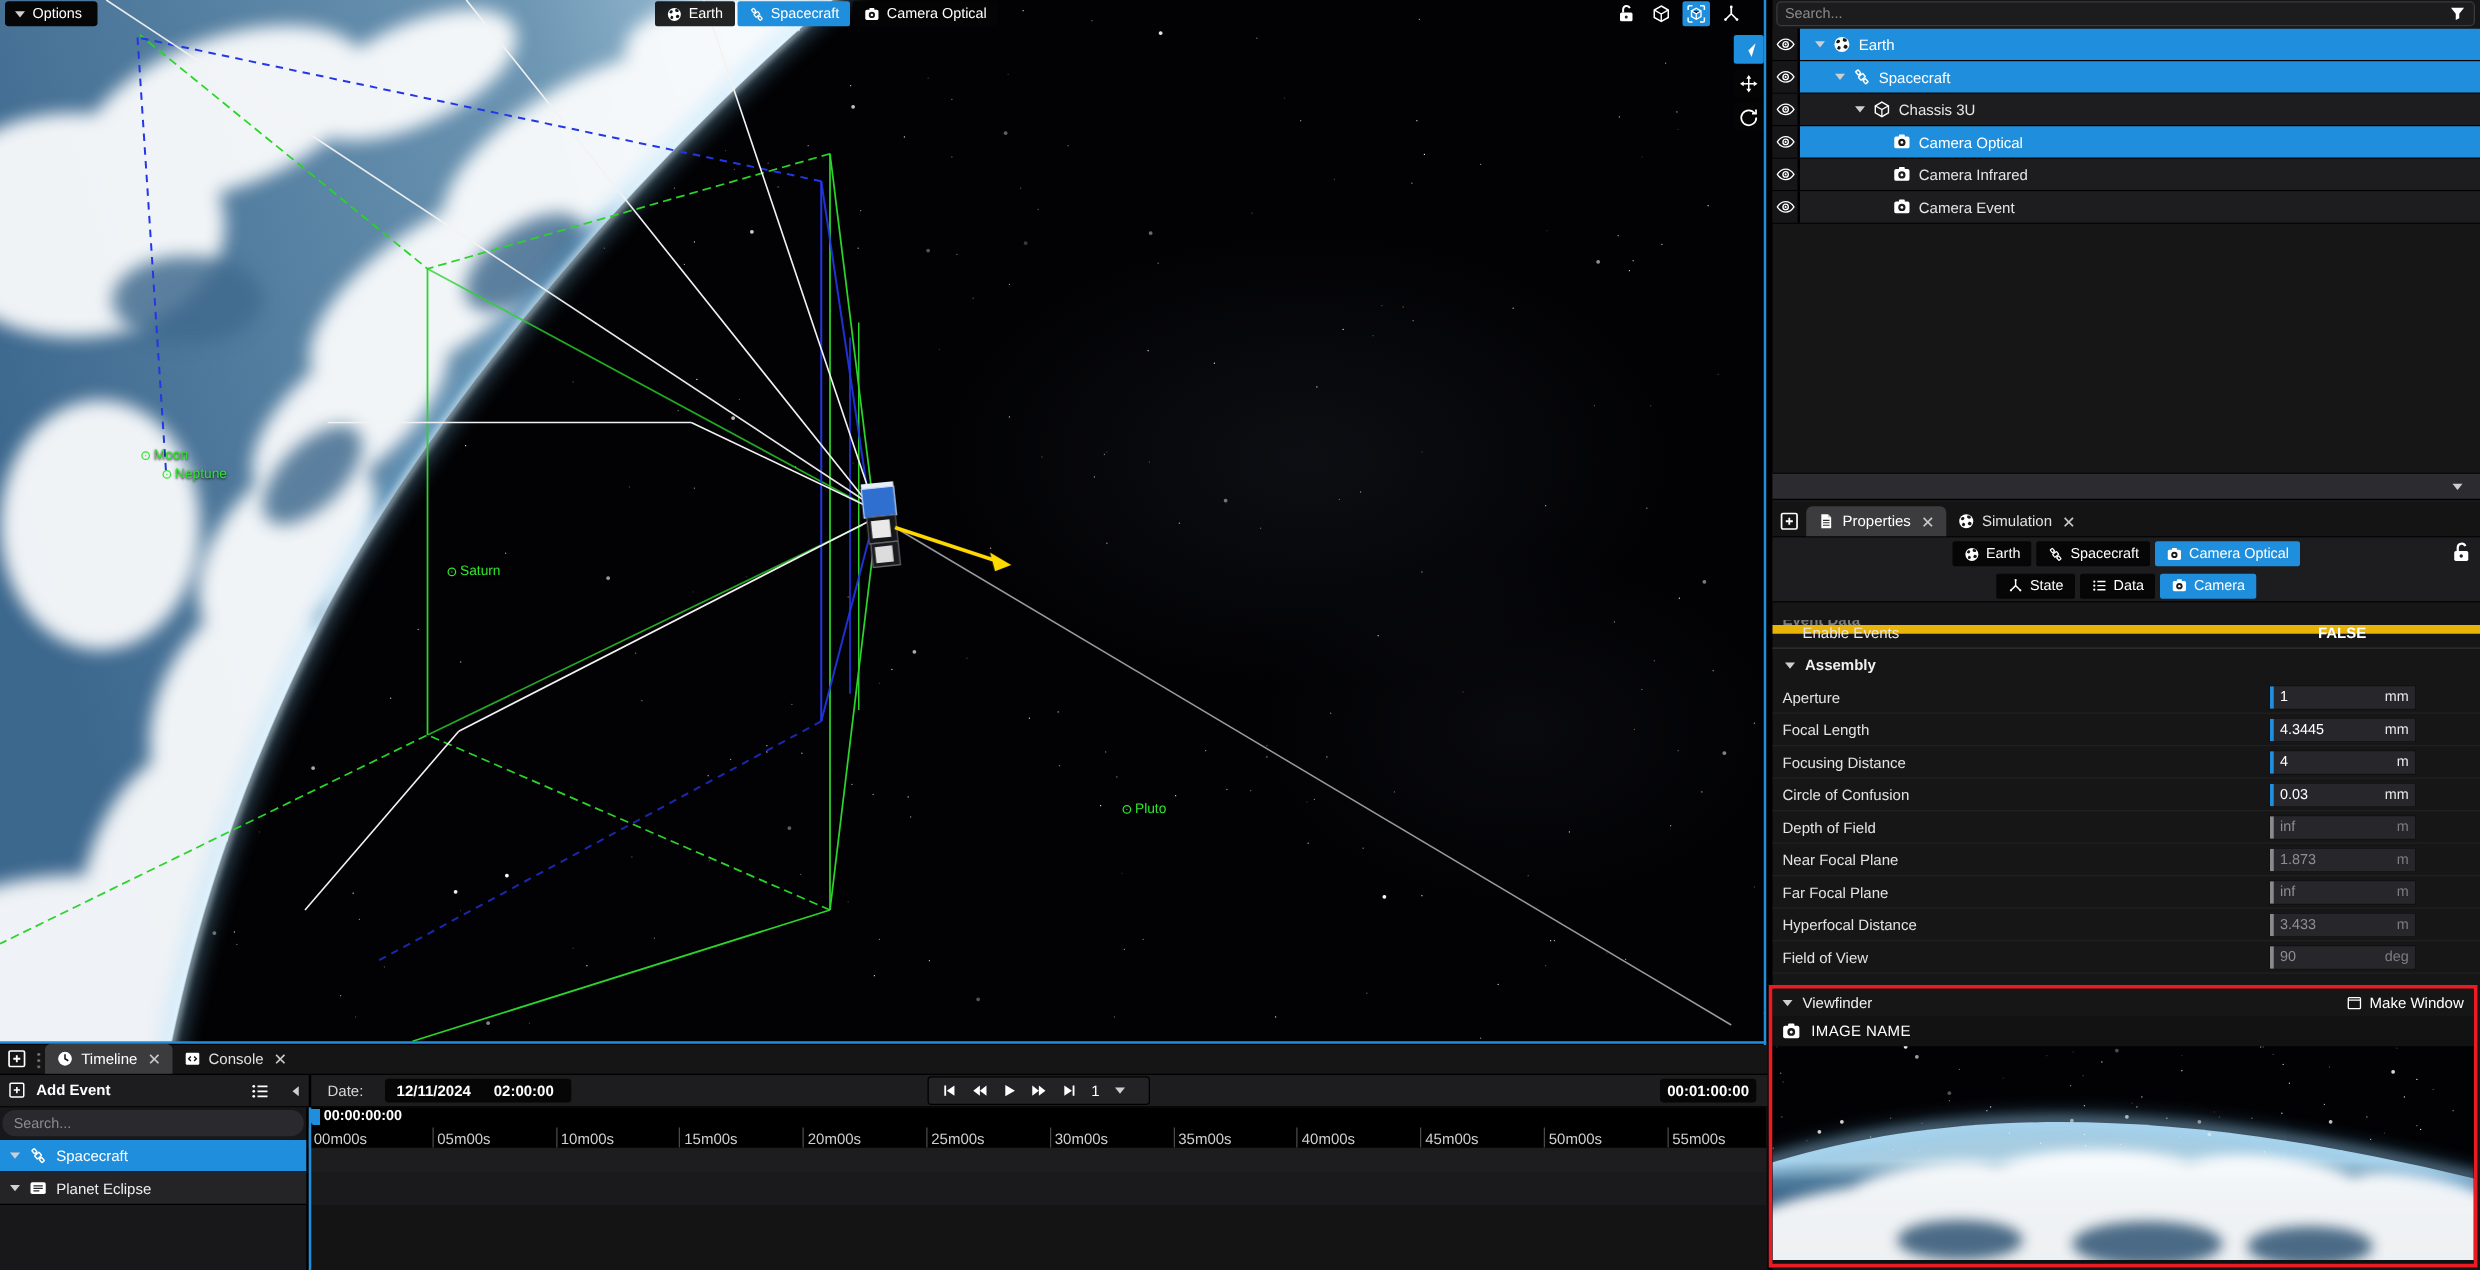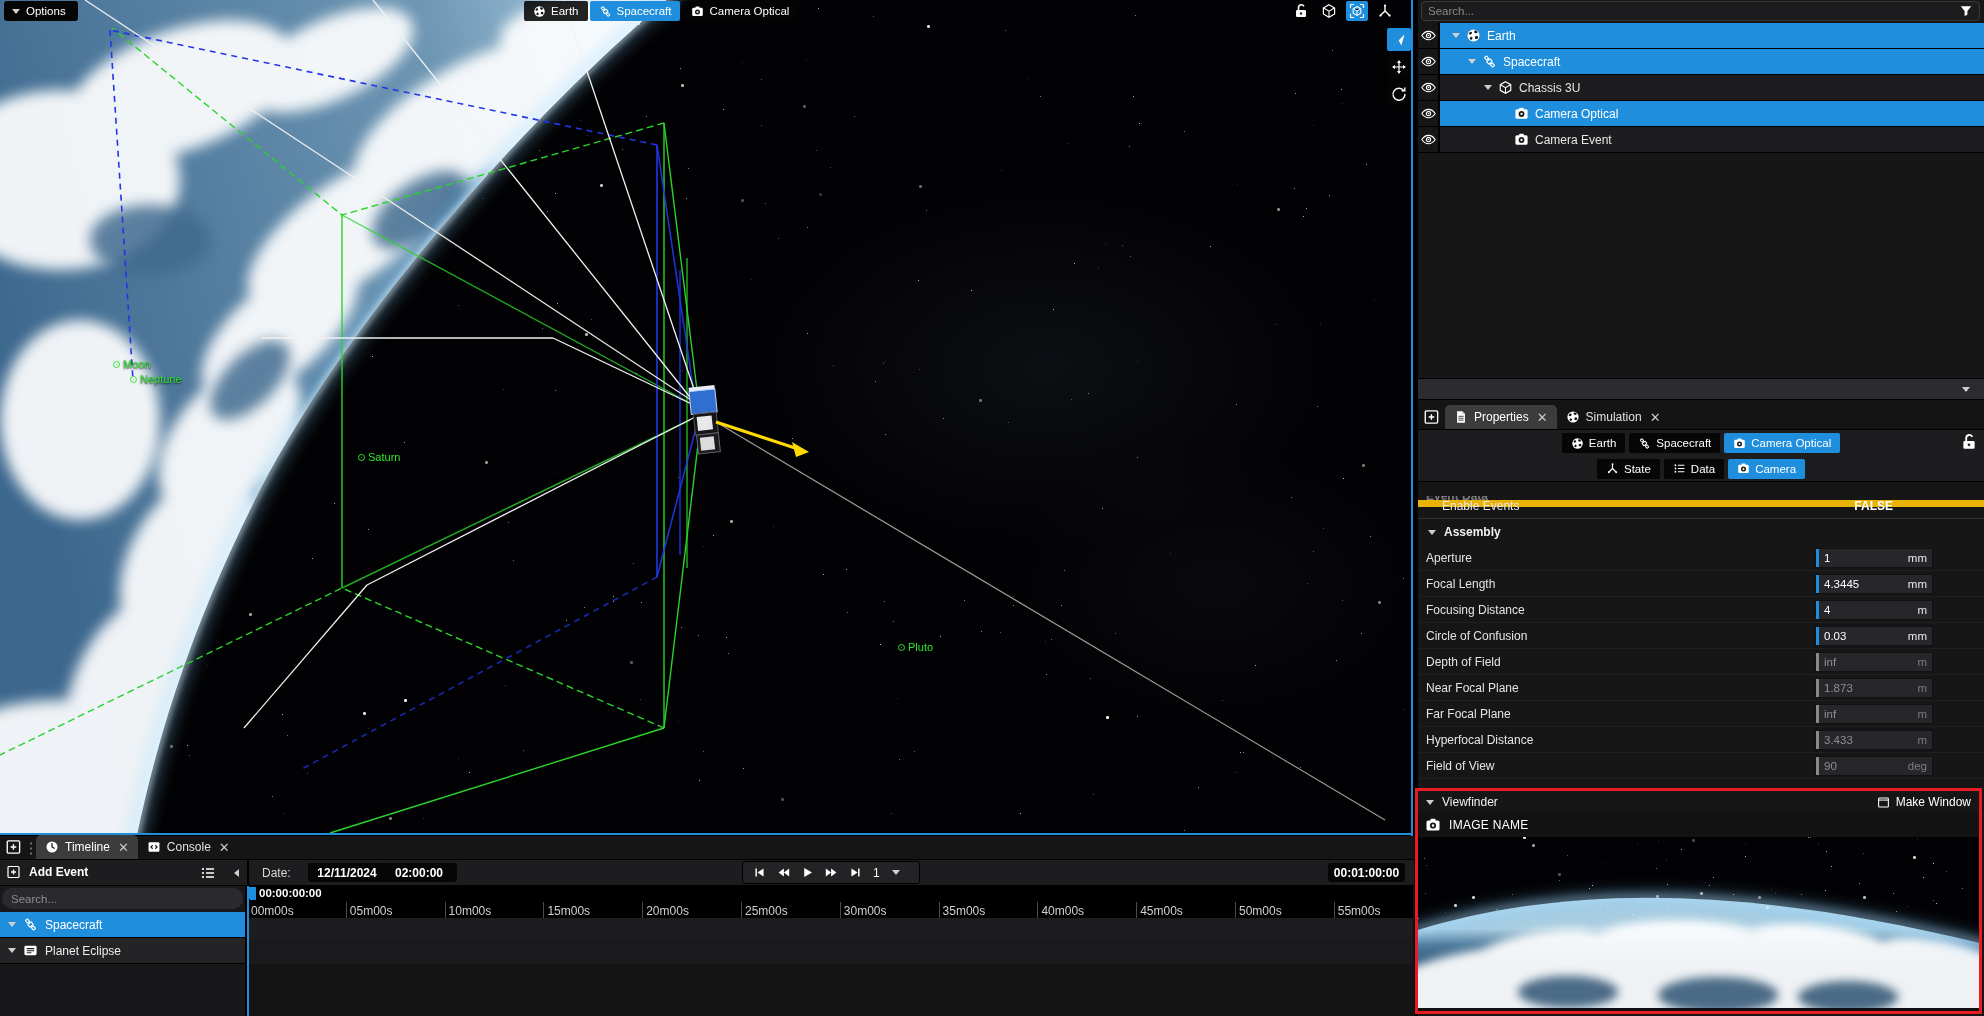--- a/index.html
+++ b/index.html
@@ -461,20 +461,43 @@
           <div class="tree-content">
             <span class="chev"></span>
             <span class="ic tree-ic">
               <svg viewBox="0 0 16 16">
                 <rect x="1.5" y="3.5" width="13" height="10" rx="1.6" fill="#fff"></rect>
                 <rect x="5.5" y="1.8" width="5" height="2.5" rx="0.8" fill="#fff"></rect>
                 <circle cx="8" cy="8.5" r="3.1" fill="#1b1b1b"></circle>
                 <circle cx="8" cy="8.5" r="1.2" fill="#fff"></circle>
               </svg>
             </span>
+            <span>Camera Infrared</span>
+          </div>
+        </div>
+        <div class="tree-row" style="--d: 3;">
+          <div class="eye-cell">
+            <span class="ic">
+              <svg viewBox="0 0 18 12">
+                <path d="M1 6c2.5-3.8 5.2-5 8-5s5.5 1.2 8 5c-2.5 3.8-5.2 5-8 5S3.5 9.8 1 6Z" fill="none" stroke="#fff" stroke-width="1.3"></path>
+                <circle cx="9" cy="6" r="2.6" fill="none" stroke="#fff" stroke-width="1.3"></circle>
+                <circle cx="9" cy="6" r="1" fill="#fff"></circle>
+              </svg>
+            </span>
+          </div>
+          <div class="tree-content">
+            <span class="chev"></span>
+            <span class="ic tree-ic">
+              <svg viewBox="0 0 16 16">
+                <rect x="1.5" y="3.5" width="13" height="10" rx="1.6" fill="#fff"></rect>
+                <rect x="5.5" y="1.8" width="5" height="2.5" rx="0.8" fill="#fff"></rect>
+                <circle cx="8" cy="8.5" r="3.1" fill="#1b1b1b"></circle>
+                <circle cx="8" cy="8.5" r="1.2" fill="#fff"></circle>
+              </svg>
+            </span>
             <span>Camera Event</span>
           </div>
         </div>
     </div>
 
     <div id="collapsed-bar">
       <span class="chev"></span>
     </div>
 
     <div id="rp-tabs">

